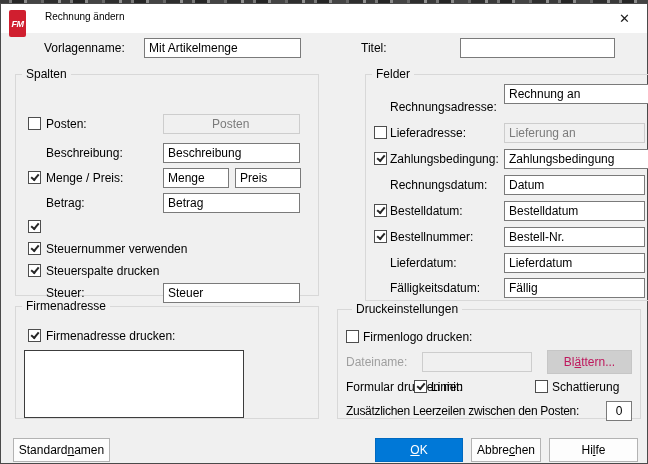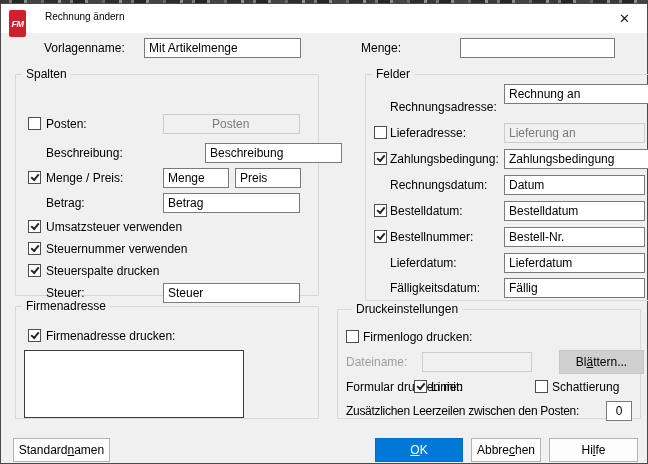--- a/index.html
+++ b/index.html
@@ -64,63 +64,62 @@
   }
   .address-box {
     position:absolute; background:#fff; border:1px solid #3c3c3c;
   }
   .btn {
     position:absolute; height:24px; background:#fdfdfd; border:1px solid #b3b3b3;
     display:flex; align-items:center; justify-content:center;
     font-size:12px; white-space:nowrap;
   }
   .btn.primary { background:#0078d7; border-color:#0069c0; color:#fff; }
-  .btn.disabled { background:#cfcfcf; border-color:#c6c6c6; color:#000000;margin-left:12px; }
+  .btn.disabled { background:#cfcfcf; border-color:#c6c6c6; color:#be185d; }
   .tight { letter-spacing:-0.3px; }
 </style>
 </head>
 <body>
 
 <div class="bg-strip"></div>
 
 <div class="window">
 
   <div class="titlebar">
     <div class="app-icon">FM</div>
     <div class="title-text">Rechnung ändern</div>
     <div class="close-btn">
       <span>✕</span>
     </div>
   </div>
 
   <div class="lbl" style="left:43px; top:37px;">Vorlagenname:</div>
   <div class="field" style="left:143px; top:34px; width:157px;">Mit Artikelmenge</div>
-  <div class="lbl" style="left:360px; top:37px;">Menge:</div>
+  <div class="lbl" style="left:360px; top:37px;">Titel:</div>
   <div class="field" style="left:459px; top:34px; width:155px;"></div>
 
   <fieldset class="groupbox" style="left:14px; top:64px; width:304px; height:228px;">
     <legend>Spalten</legend>
 
     <div class="checkbox" style="left:12px; top:37px;"></div>
     <div class="lbl" style="left:30px; top:37px;">Posten:</div>
     <div class="field disabled" style="left:147px; top:34px; width:137px;padding-left:48px;">Posten</div>
 
     <div class="lbl" style="left:30px; top:66px;">Beschreibung:</div>
-    <div class="field" style="left:147px; top:63px; width:137px;margin-left:42px;">Beschreibung</div>
+    <div class="field" style="left:147px; top:63px; width:137px;">Beschreibung</div>
 
     <div class="checkbox checked" style="left:12px; top:91px;"></div>
     <div class="lbl" style="left:30px; top:91px;">Menge / Preis:</div>
     <div class="field" style="left:147px; top:88px; width:66px;">Menge</div>
     <div class="field" style="left:219px; top:88px; width:66px;">Preis</div>
 
     <div class="lbl" style="left:30px; top:116px;">Betrag:</div>
     <div class="field" style="left:147px; top:113px; width:137px;">Betrag</div>
 
     <div class="checkbox checked" style="left:12px; top:140px;"></div>
-    <div class="lbl" style="left:30px; top:140px;">Umsatzsteuer verwenden</div>
 
     <div class="checkbox checked" style="left:12px; top:162px;"></div>
     <div class="lbl" style="left:30px; top:162px;">Steuernummer verwenden</div>
 
     <div class="checkbox checked" style="left:12px; top:184px;"></div>
     <div class="lbl" style="left:30px; top:184px;">Steuerspalte drucken</div>
 
     <div class="lbl" style="left:30px; top:206px;">Steuer:</div>
     <div class="field" style="left:147px; top:203px; width:137px;">Steuer</div>
   </fieldset>

